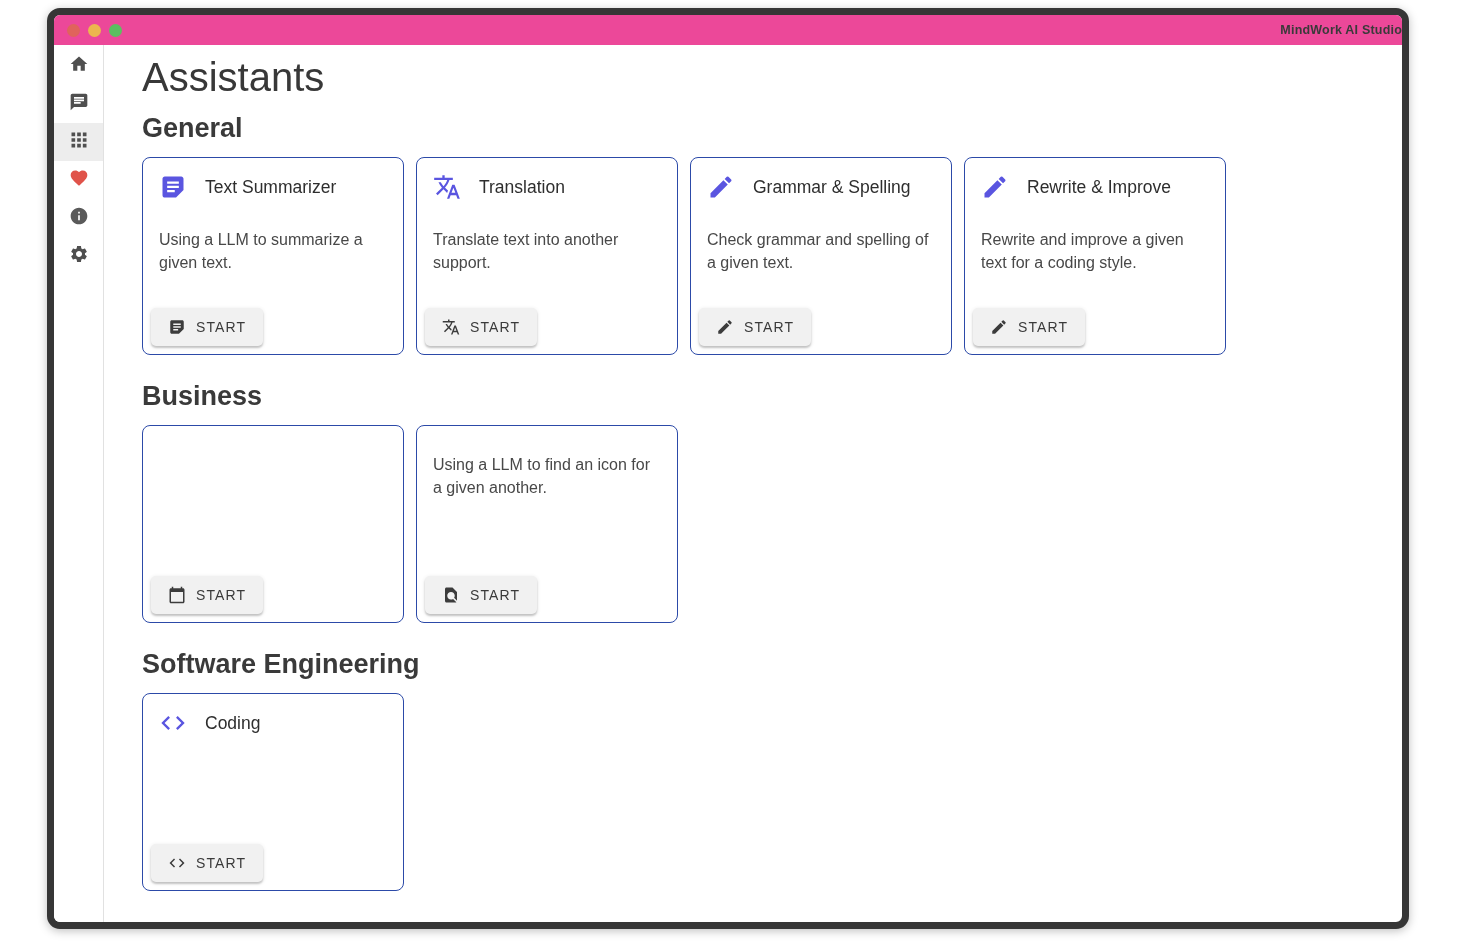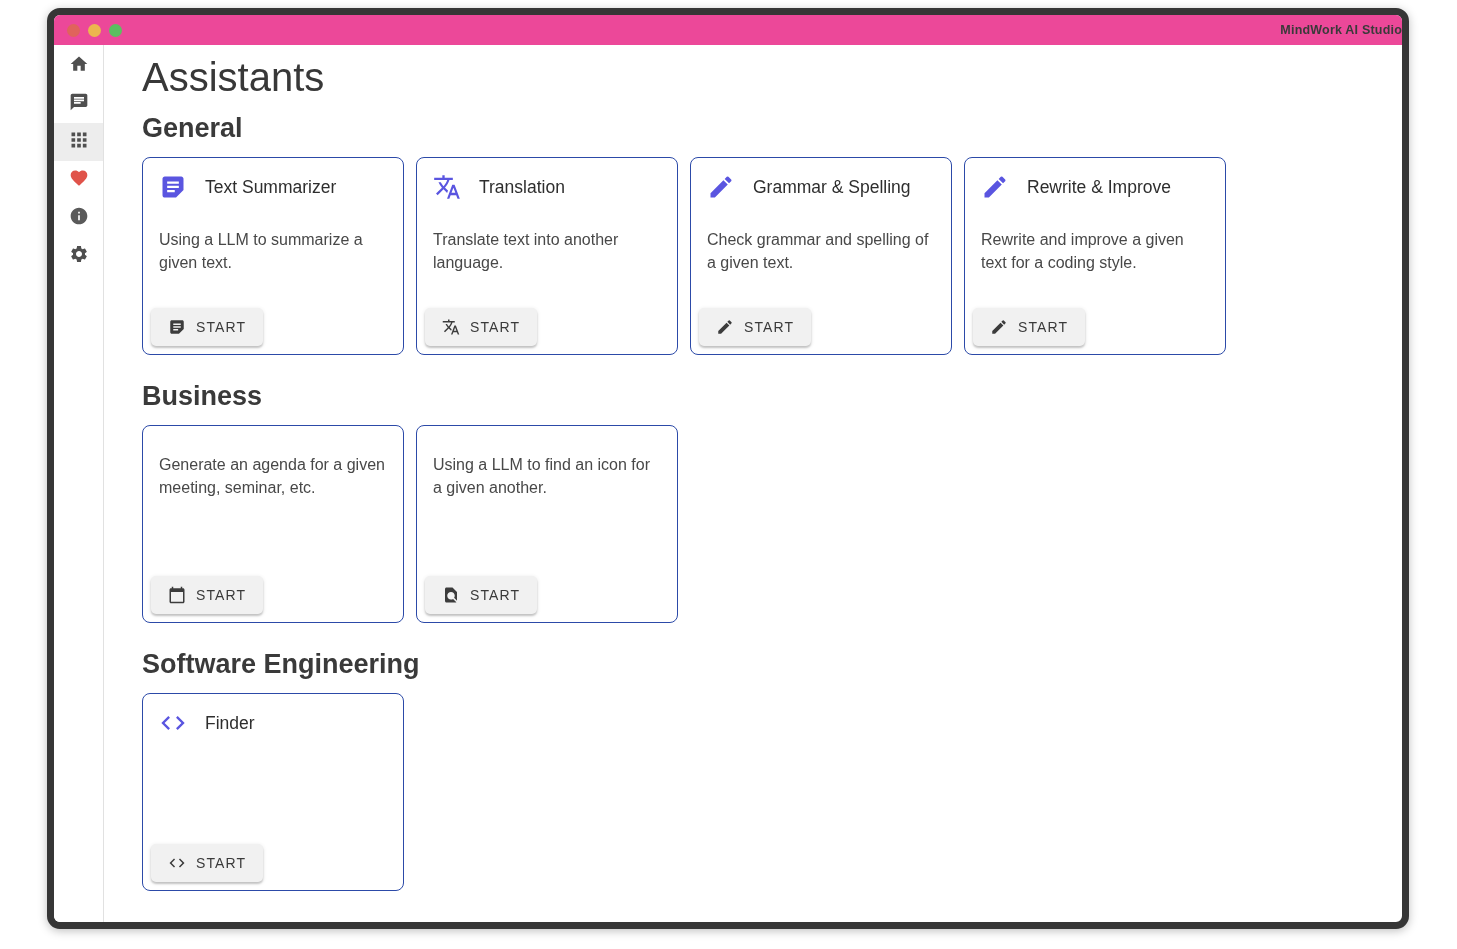--- a/index.html
+++ b/index.html
@@ -175,21 +175,21 @@
 
         <div class="card">
           <div class="card-header">
             <span class="card-icon">
                 <svg viewBox="0 0 24 24">
                   <use href="#i-translate"></use>
                 </svg>
               </span>
             <span class="card-title">Translation</span>
           </div>
-          <div class="card-desc">Translate text into another language.</div>
+          <div class="card-desc">Translate text into another support.</div>
           <div class="card-actions">
             <button class="start-button">
               <span>
                   <svg viewBox="0 0 24 24">
                     <use href="#i-translate"></use>
                   </svg>
                 </span>
               <span>START</span>
             </button>
           </div>
@@ -238,21 +238,20 @@
             </button>
           </div>
         </div>
 
       </div>
 
       <h2 class="section-label">Business</h2>
       <div class="cards-row">
 
         <div class="card">
-          <div class="card-desc">Generate an agenda for a given meeting, seminar, etc.</div>
           <div class="card-actions">
             <button class="start-button">
               <span>
                   <svg viewBox="0 0 24 24">
                     <use href="#i-calendar"></use>
                   </svg>
                 </span>
               <span>START</span>
             </button>
           </div>
@@ -277,21 +276,21 @@
       <h2 class="section-label">Software Engineering</h2>
       <div class="cards-row">
 
         <div class="card">
           <div class="card-header">
             <span class="card-icon">
                 <svg viewBox="0 0 24 24">
                   <use href="#i-code"></use>
                 </svg>
               </span>
-            <span class="card-title">Finder</span>
+            <span class="card-title">Coding</span>
           </div>
           <div class="card-actions">
             <button class="start-button">
               <span>
                   <svg viewBox="0 0 24 24">
                     <use href="#i-code"></use>
                   </svg>
                 </span>
               <span>START</span>
             </button>

